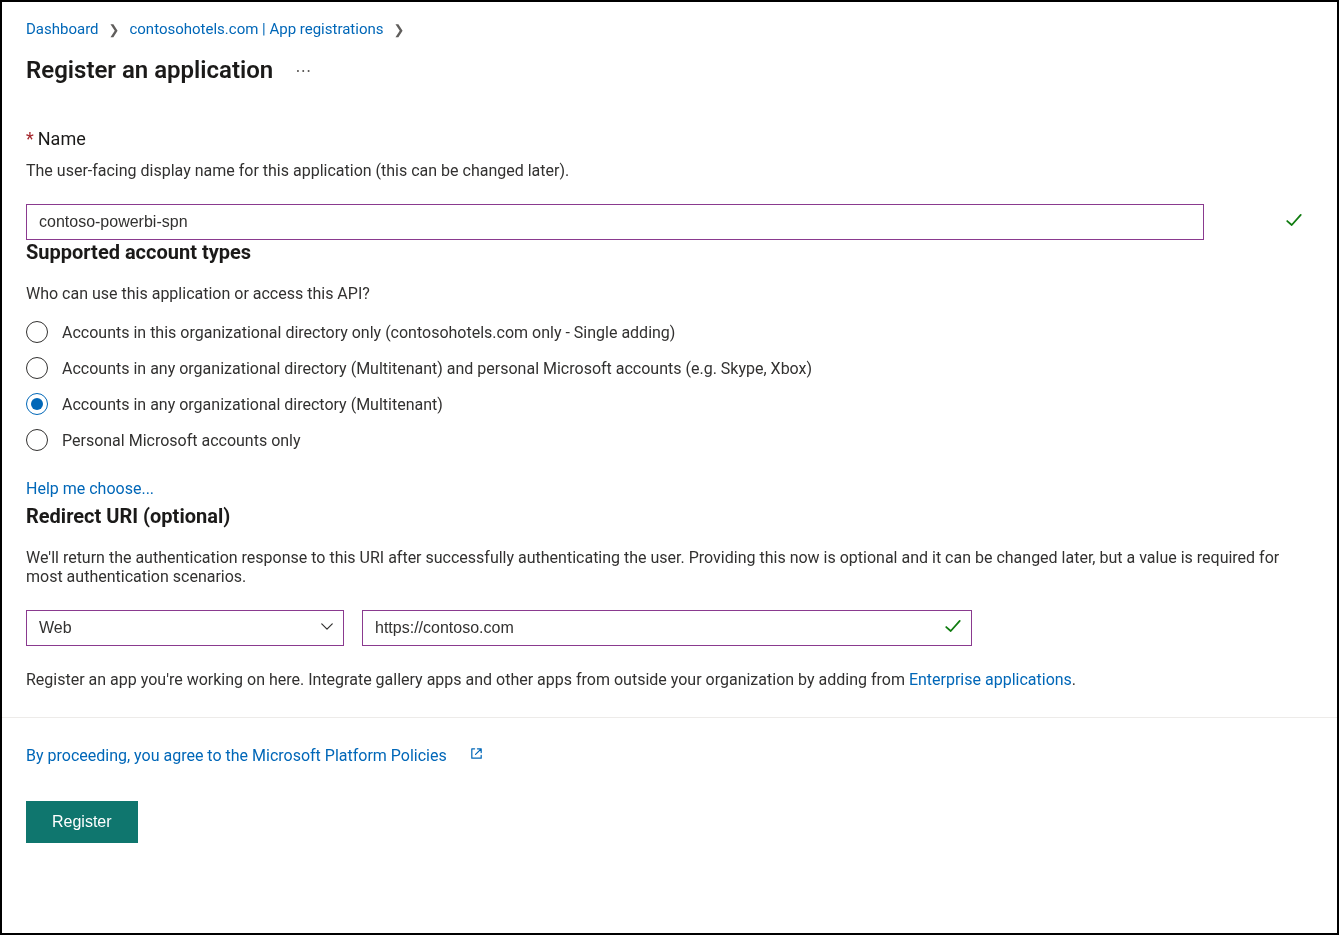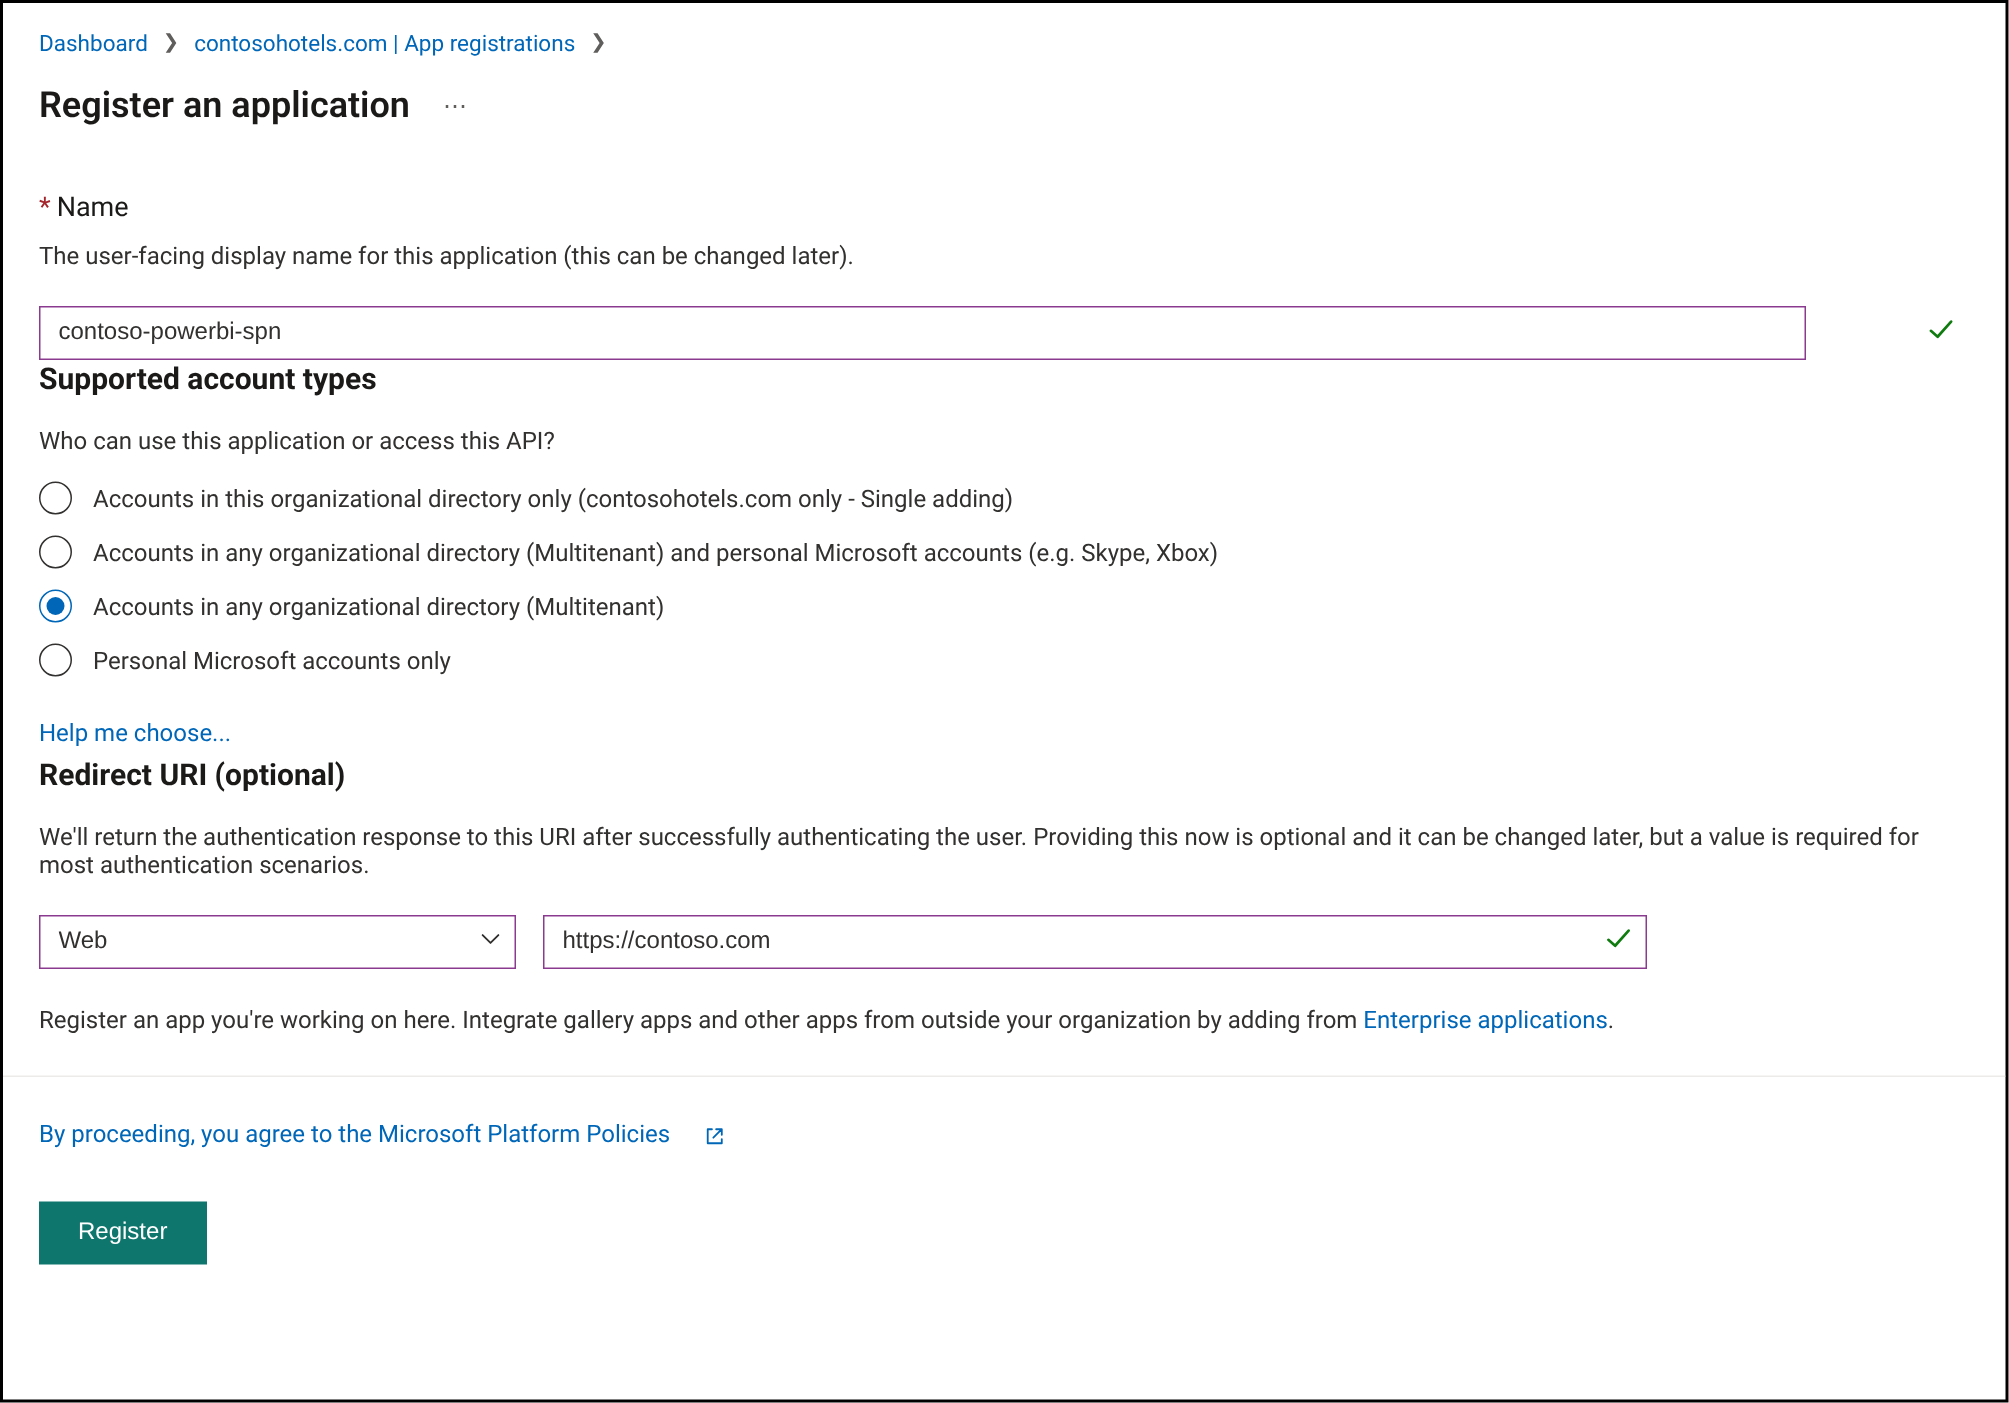--- a/index.html
+++ b/index.html
@@ -11,20 +11,21 @@
     width: 1339px;
     height: 935px;
     border: 2px solid #000;
     padding: 18px 24px 24px 24px;
     position: relative;
   }
   .breadcrumb {
     font-size: 15px;
     margin-bottom: 18px;
     display: flex;
+    align-items: center;
     gap: 10px;
   }
   .breadcrumb a { color: #0067b8; text-decoration: none; }
   .chevron { color: #605e5c; font-size: 13px; user-select: none; }
   .page-title-row { display: flex; align-items: center; gap: 22px; margin-bottom: 44px; }
   .page-title { font-size: 24px; font-weight: 600; color: #1b1a19; }
   .more-dots { color: #605e5c; letter-spacing: 2px; font-size: 16px; cursor: pointer; }
   .req { color: #a4262c; margin-right: 4px; }
   .field-label { font-size: 18px; color: #1b1a19; margin-bottom: 12px; display:flex; align-items:center;}
   .field-help { font-size: 16px; color: #323130; margin-bottom: 24px; }
@@ -70,26 +71,26 @@
     width: 318px; height:36px; border:1px solid #8a3a8f;
     padding: 0 36px 0 12px; font-size:16px; background:#fff; color:#323130;
     appearance:none; cursor:pointer;
   }
   .select-chevron {
     position:absolute; right:10px; top:50%; transform:translateY(-50%);
     pointer-events:none; color:#323130;
   }
   .uri-wrap { position:relative; }
   .uri-input {
-    width: 736px; height:36px; border:1px solid #8a3a8f;
+    width: 610px; height:36px; border:1px solid #8a3a8f;
     padding:0 36px 0 12px; font-size:16px; color:#323130; background:#fff;
   }
   .info-line { font-size:16px; color:#323130; margin-bottom: 28px;}
   .divider { border:none; border-top:1px solid #edebe9; margin: 0 -24px 28px -24px;}
-  .policies { font-size:16px; color:#0067b8; display:flex; align-items:flex-end; gap:22px; margin-bottom:36px; text-decoration:none;}
+  .policies { font-size:16px; color:#0067b8; display:flex; align-items:flex-start; gap:22px; margin-bottom:36px; text-decoration:none;}
   .ext-icon { display:inline-flex; }
   .register-btn {
     background:#0f766e; color:#fff; border:none;
     padding: 12px 26px; font-size:16px; cursor:pointer;
   }
   .punct { color:#323130; }
   .help-link-row { margin-bottom:6px; }
 </style>
 </head>
 <body>

